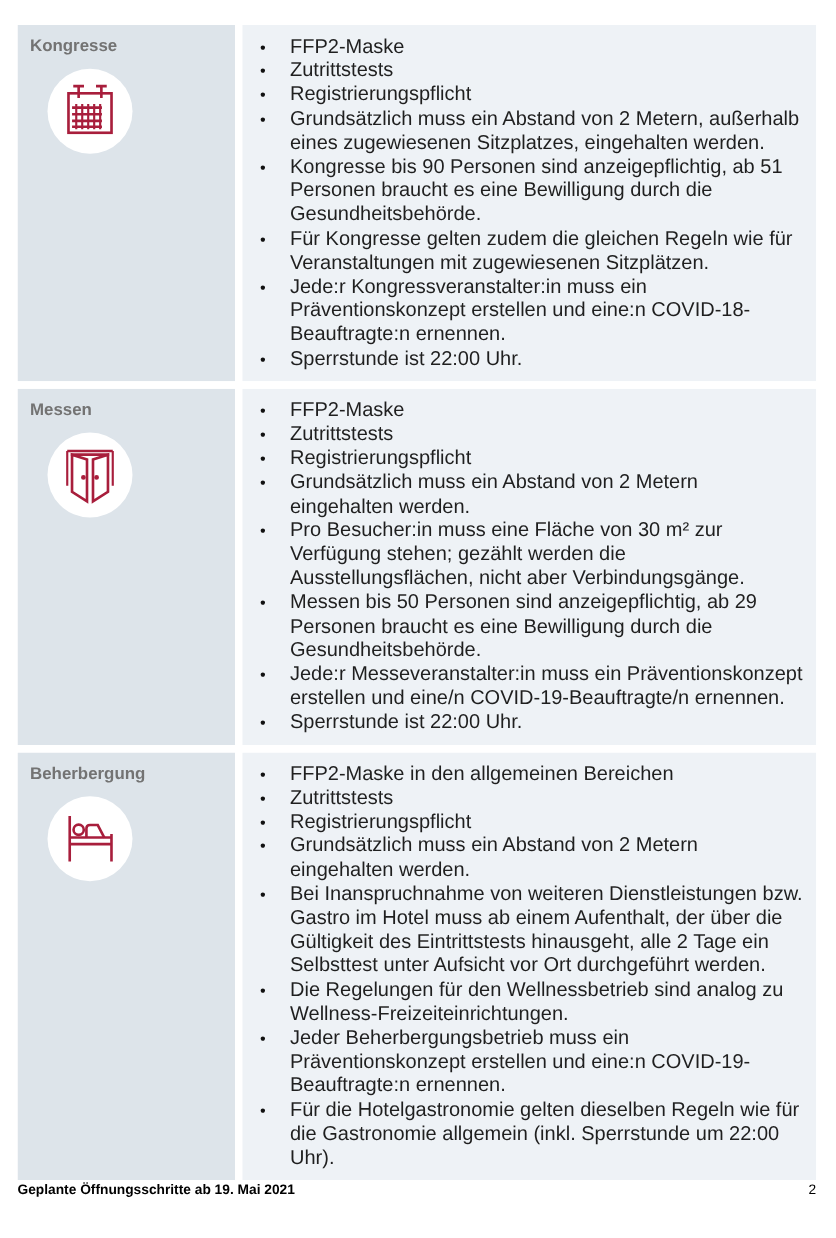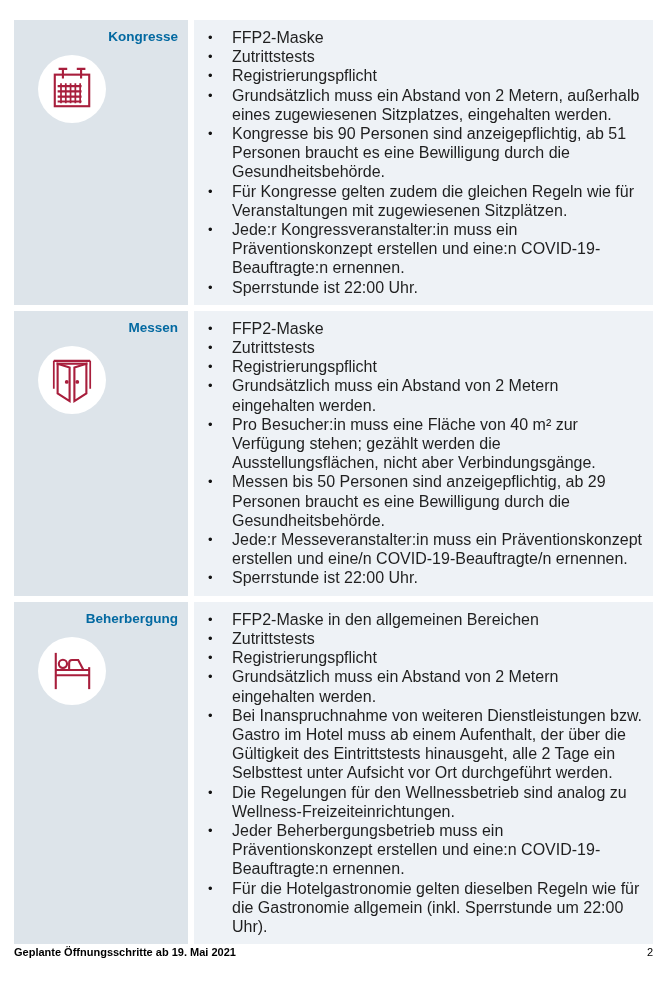--- a/index.html
+++ b/index.html
@@ -27,24 +27,23 @@
   .left-box {
     width: 174px;
     min-width: 174px;
     background: #dde4ea;
     box-sizing: border-box;
     padding: 8px 10px;
   }
   .section-title {
     font-size: 13.5px;
     font-weight: bold;
-    color: #0369a1;
+    color: #737373;
     margin: 0;
     line-height: 18px;
-    text-align: right;
   }
   .icon-circle {
     width: 68px; height: 68px;
     background: #ffffff;
     border-radius: 50%;
     margin: 9px 0 0 14px;
     display: flex;
     align-items: center;
     justify-content: center;
   }
@@ -118,21 +117,21 @@
     </div>
     <div class="gap"></div>
     <div class="right-panel">
       <ul class="bullets">
           <li>FFP2-Maske</li>
           <li>Zutrittstests</li>
           <li>Registrierungspflicht</li>
           <li>Grundsätzlich muss ein Abstand von 2 Metern, außerhalb eines zugewiesenen Sitzplatzes, eingehalten werden.</li>
           <li>Kongresse bis 90 Personen sind anzeigepflichtig, ab 51 Personen braucht es eine Bewilligung durch die Gesundheitsbehörde.</li>
           <li>Für Kongresse gelten zudem die gleichen Regeln wie für Veranstaltungen mit zugewiesenen Sitzplätzen.</li>
-          <li>Jede:r Kongressveranstalter:in muss ein Präventionskonzept erstellen und eine:n COVID-19-Beauftragte:n ernennen.</li>
+          <li>Jede:r Kongressveranstalter:in muss ein Präventionskonzept erstellen und eine:n COVID-18-Beauftragte:n ernennen.</li>
           <li>Sperrstunde ist 22:00 Uhr.</li>
         </ul>
     </div>
   </div>
 
   <div class="row row-2">
     <div class="left-box">
       <p class="section-title">Messen</p>
       <div class="icon-circle">
         <svg width="46" height="48" viewBox="0 0 48 50">
@@ -146,21 +145,21 @@
         </svg>
       </div>
     </div>
     <div class="gap"></div>
     <div class="right-panel">
       <ul class="bullets">
           <li>FFP2-Maske</li>
           <li>Zutrittstests</li>
           <li>Registrierungspflicht</li>
           <li>Grundsätzlich muss ein Abstand von 2 Metern eingehalten werden.</li>
-          <li>Pro Besucher:in muss eine Fläche von 40 m² zur Verfügung stehen; gezählt werden die Ausstellungsflächen, nicht aber Verbindungsgänge.</li>
+          <li>Pro Besucher:in muss eine Fläche von 30 m² zur Verfügung stehen; gezählt werden die Ausstellungsflächen, nicht aber Verbindungsgänge.</li>
           <li>Messen bis 50 Personen sind anzeigepflichtig, ab 29 Personen braucht es eine Bewilligung durch die Gesundheitsbehörde.</li>
           <li>Jede:r Messeveranstalter:in muss ein Präventionskonzept erstellen und eine/n COVID-19-Beauftragte/n ernennen.</li>
           <li>Sperrstunde ist 22:00 Uhr.</li>
         </ul>
     </div>
   </div>
 
   <div class="row row-3">
     <div class="left-box">
       <p class="section-title">Beherbergung</p>

